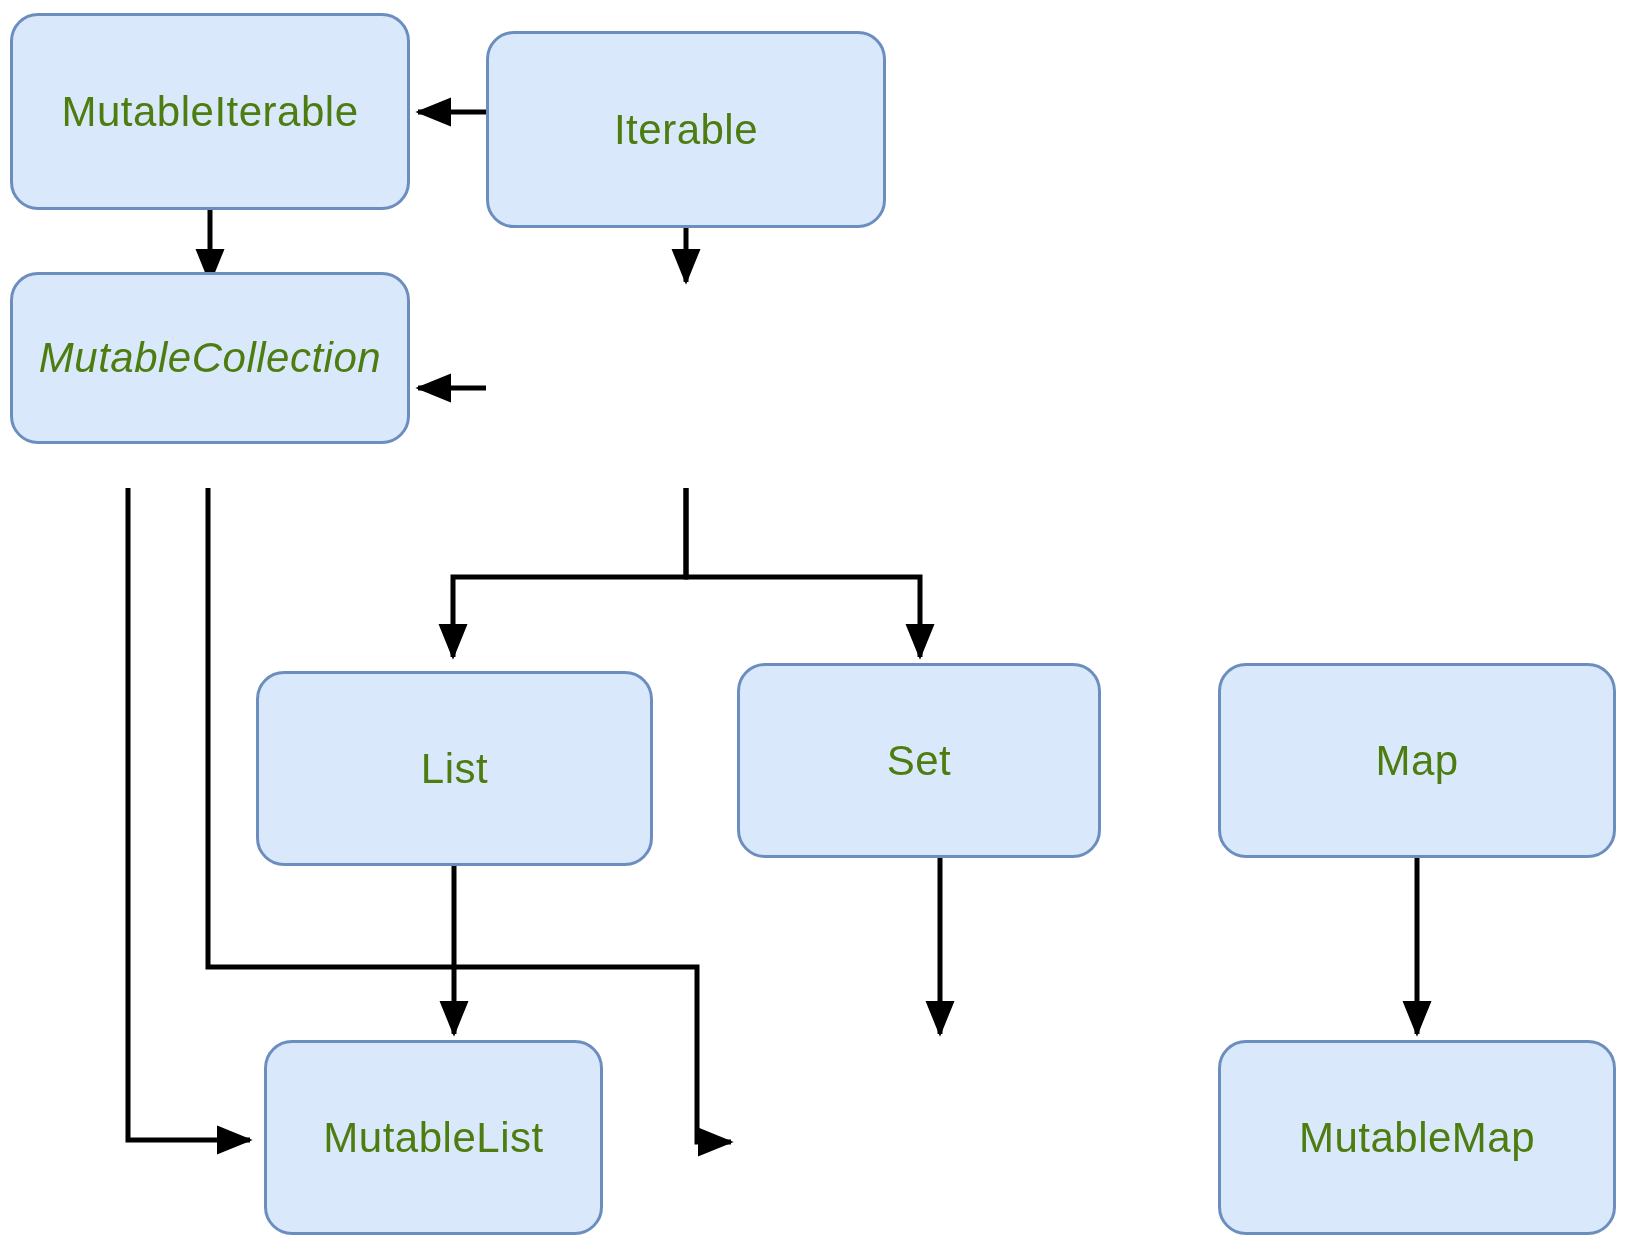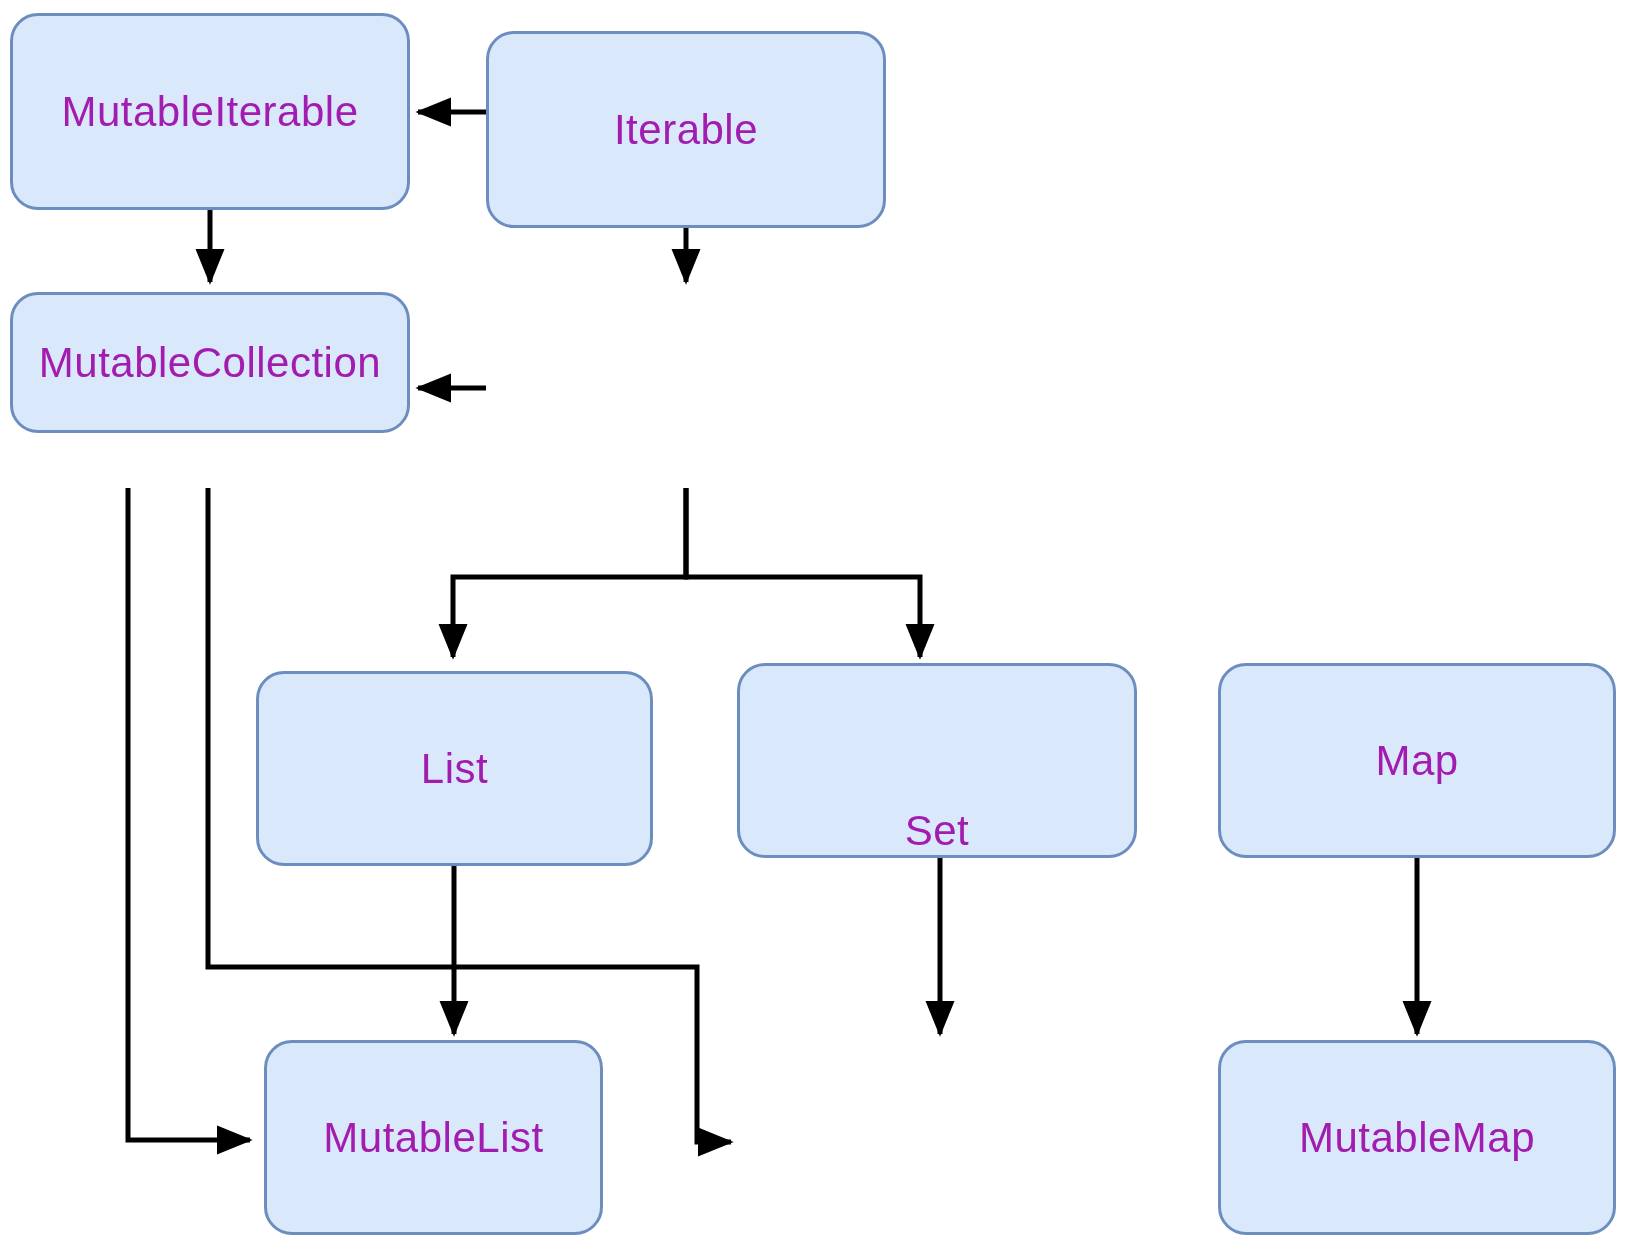--- a/index.html
+++ b/index.html
@@ -27,31 +27,31 @@
     box-sizing: border-box;
     background: #dae8fc;
     border: 3px solid #6c8ebf;
     border-radius: 28px;
     display: flex;
     align-items: center;
     justify-content: center;
   }
   .node-label {
     font-size: 42px;
-    color: #a21caf;
+    color: #4d7c0f;
     white-space: nowrap;
     letter-spacing: 0.5px;
   }
   
   .n-mutableiterable   { left: 10px;   top: 13px;   width: 400px; height: 197px; }
   .n-iterable          { left: 486px;  top: 13px;   width: 400px; height: 197px; margin-top: 18px; }
-  .n-mutablecollection { left: 10px;   top: 292px;  width: 400px; height: 141px; }
+  .n-mutablecollection { left: 10px;   top: 272px;  width: 400px; height: 172px; font-style: italic; }
   .n-collection        { left: 486px;  top: 288px;  width: 400px; height: 200px; }
   .n-list              { left: 256px;  top: 663px;  width: 397px; height: 195px; margin-top: 8px; }
-  .n-set               { left: 737px;  top: 663px;  width: 400px; height: 195px; align-items: flex-end; }
+  .n-set               { left: 737px;  top: 663px;  width: 364px; height: 195px; }
   .n-map               { left: 1218px; top: 663px;  width: 398px; height: 195px; }
   .n-mutablelist       { left: 264px;  top: 1040px; width: 339px; height: 195px; }
   .n-mutableset        { left: 737px;  top: 1040px; width: 400px; height: 195px; }
   .n-mutablemap        { left: 1218px; top: 1040px; width: 398px; height: 195px; }
 </style>
 </head>
 <body>
 
 <div id="canvas">
 

